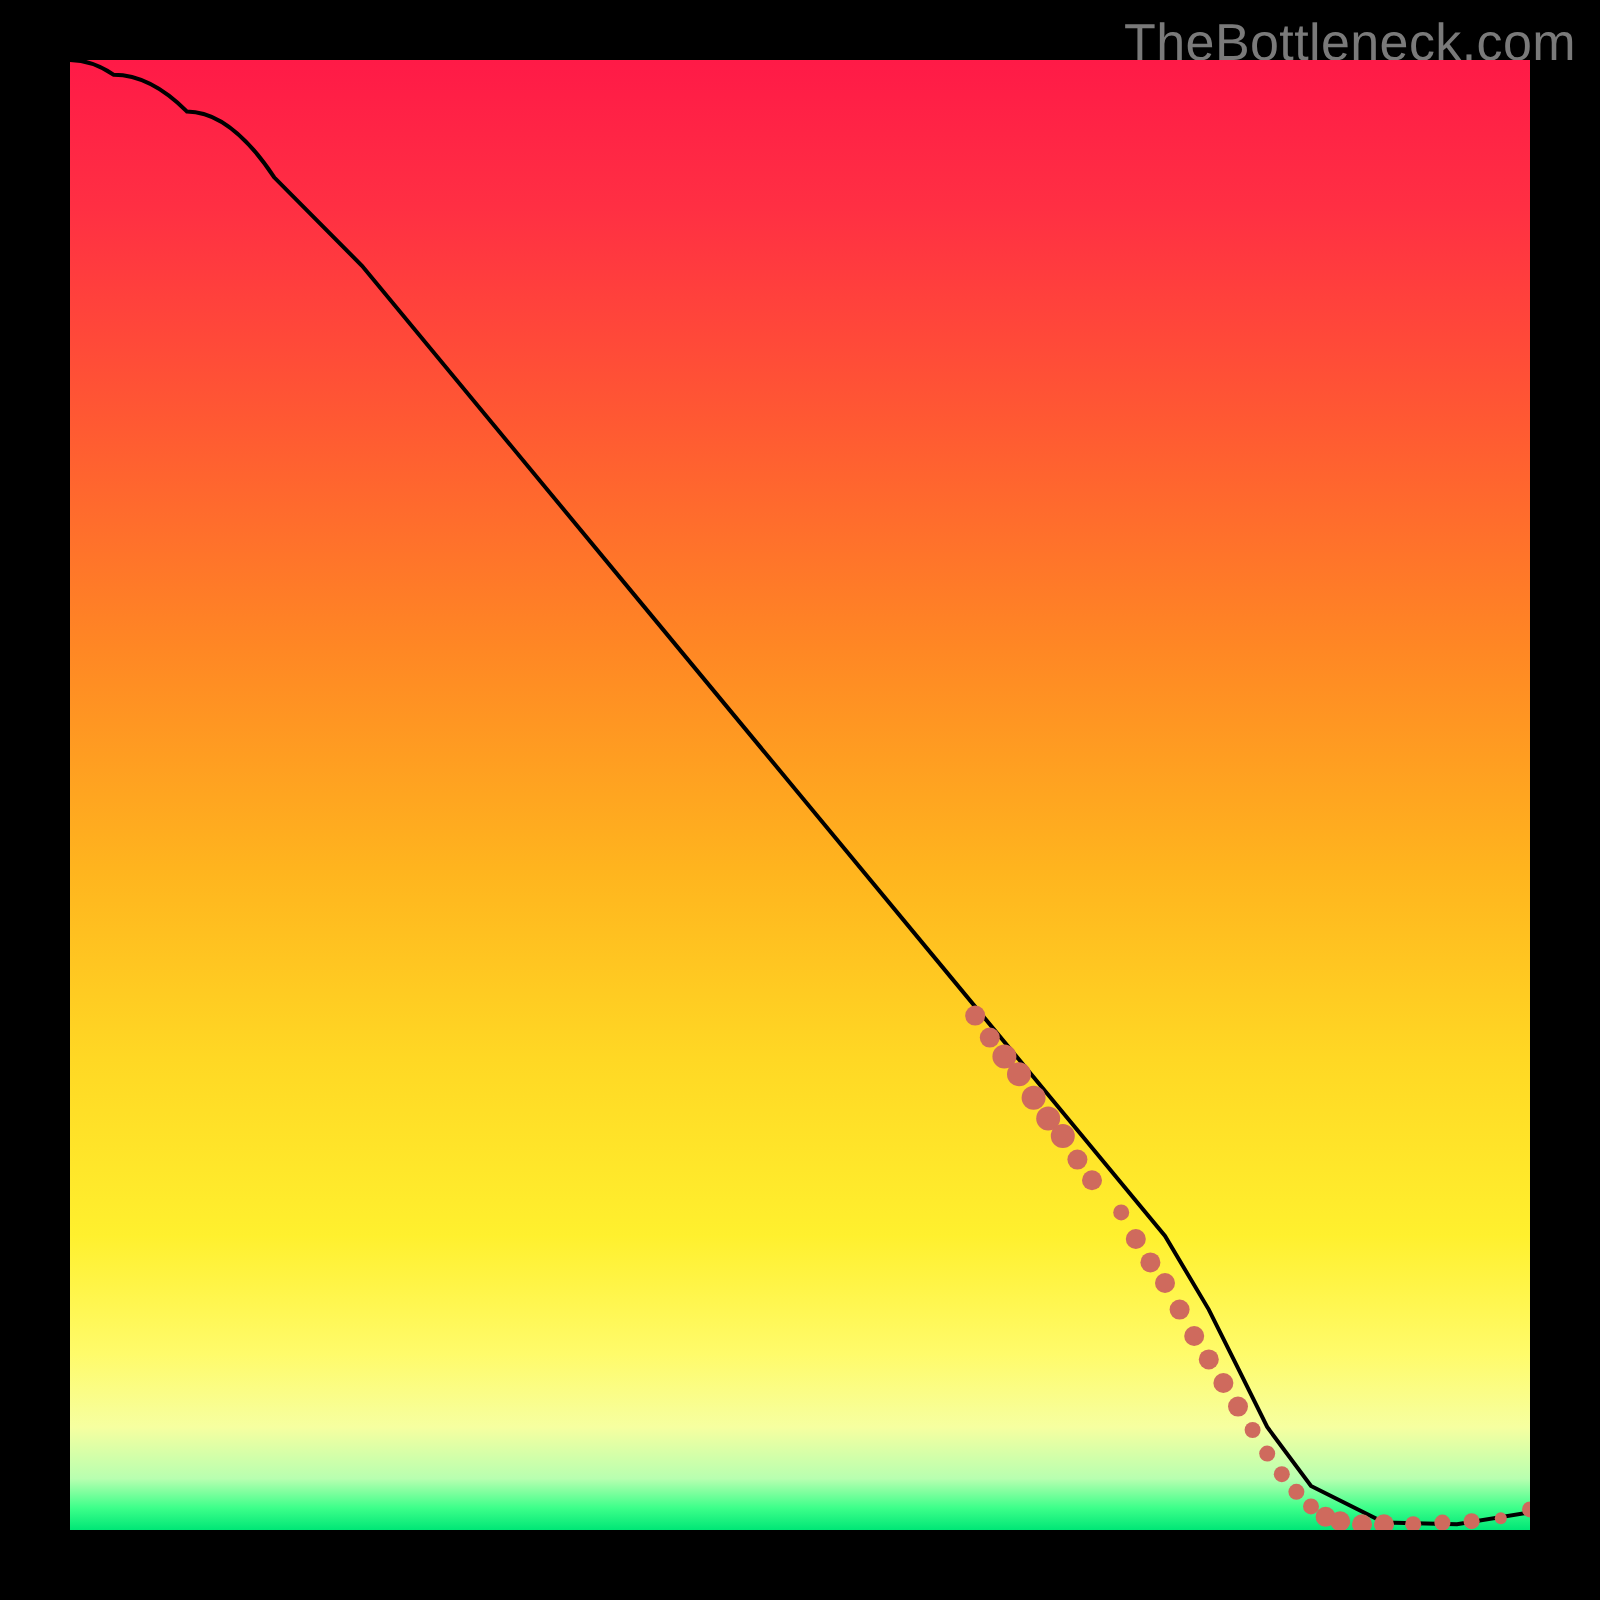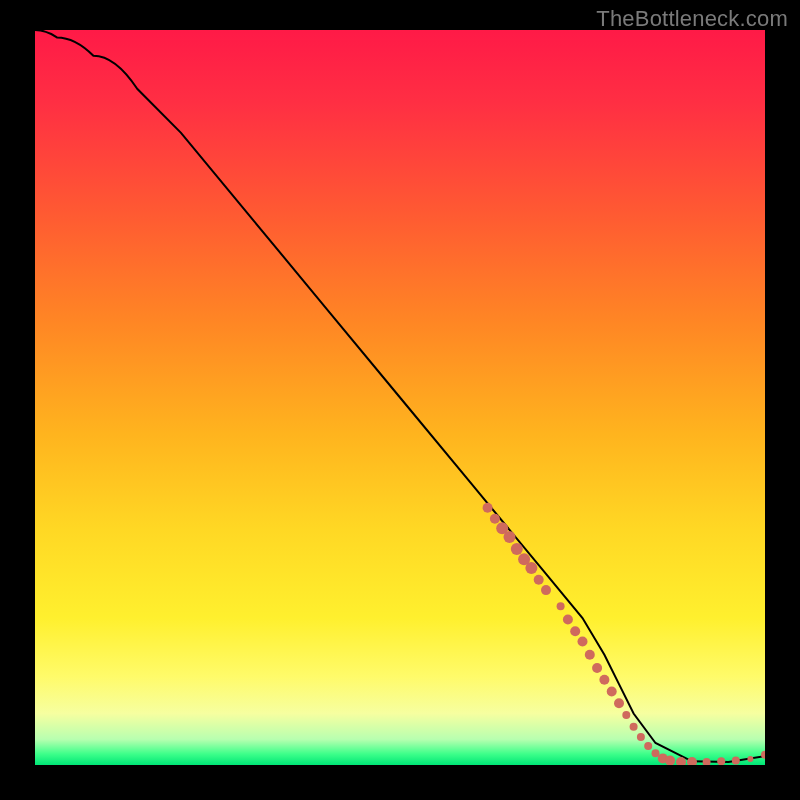--- a/index.html
+++ b/index.html
@@ -14,21 +14,21 @@
   .stage {
     position: relative;
     width: 800px;
     height: 800px;
   }
   .watermark {
     position: absolute;
     top: 6px;
     right: 12px;
     color: #7a7a7a;
-    font-size: 22px;
+    font-size: 26px;
     font-weight: 500;
     letter-spacing: 0.2px;
     user-select: none;
   }
   .plot {
     position: absolute;
     left: 35px;
     top: 30px;
     width: 730px;
     height: 735px;

